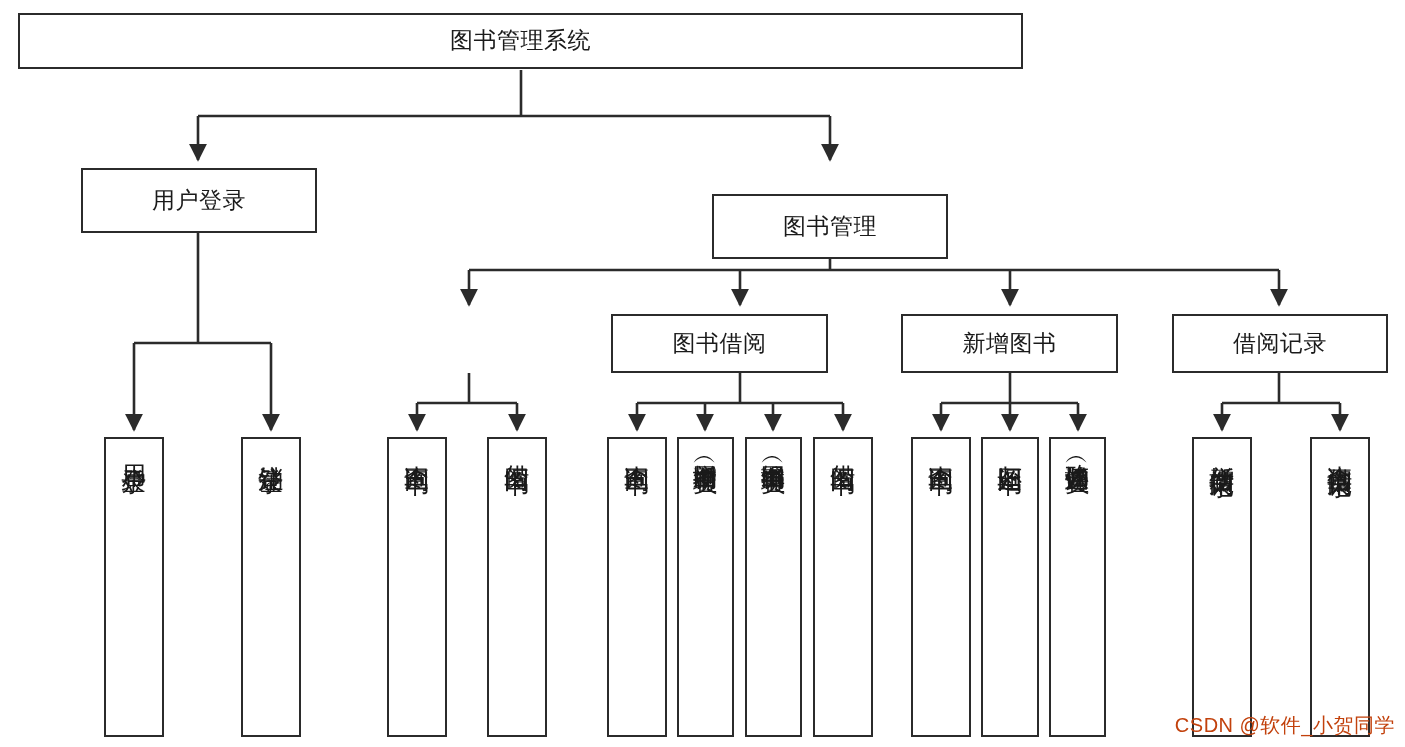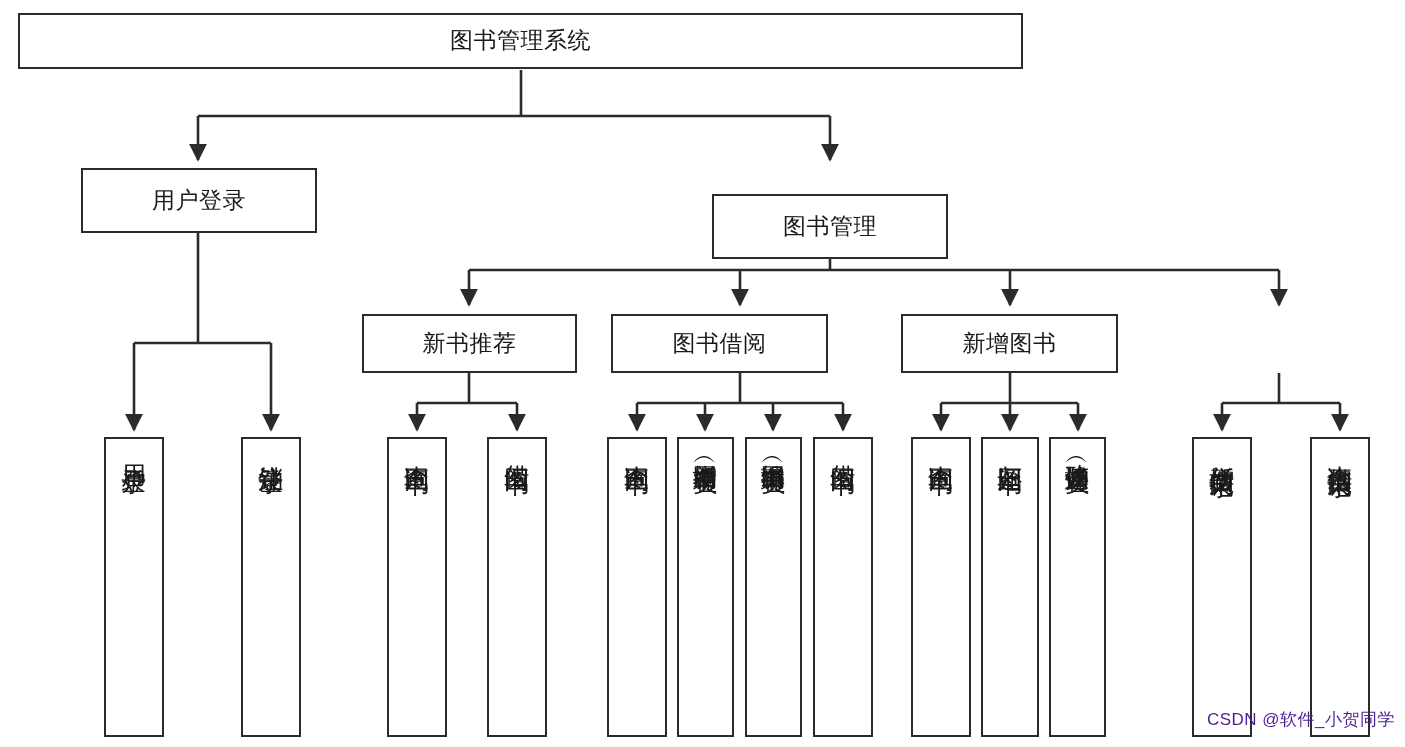--- a/index.html
+++ b/index.html
@@ -60,23 +60,23 @@
     letter-spacing: 2px;
     white-space: pre-line;
   }
   .v-node.tall .lbl {
     font-size: 24px;
     letter-spacing: 1px;
   }
   .watermark {
     position: absolute;
     right: 10px;
-    bottom: 16px;
-    font-size: 17px;
-    color: #4c1d95;
+    bottom: 8px;
+    font-size: 20px;
+    color: #c2410c;
     white-space: nowrap;
     z-index: 3;
     letter-spacing: 0.5px;
   }
 </style>
 </head>
 <body>
 
 <div id="canvas">
 
@@ -139,29 +139,29 @@
     <span class="lbl">图书管理系统</span>
   </div>
 
   <div class="node h-node" style="left:81px; top:168px; width:236px; height:65px;">
     <span class="lbl">用户登录</span>
   </div>
   <div class="node h-node" style="left:712px; top:168px; width:236px; height:65px;margin-top:26px;">
     <span class="lbl">图书管理</span>
   </div>
 
-  <div class="node h-node" style="left:362px; top:314px; width:215px; height:59px;">
-    <span class="lbl">新书推荐</span>
-  </div>
   <div class="node h-node" style="left:611px; top:314px; width:217px; height:59px;">
     <span class="lbl">图书借阅</span>
   </div>
   <div class="node h-node" style="left:901px; top:314px; width:217px; height:59px;">
     <span class="lbl">新增图书</span>
   </div>
+  <div class="node h-node" style="left:1172px; top:314px; width:216px; height:59px;">
+    <span class="lbl">借阅记录</span>
+  </div>
 
   <div class="node v-node" style="left:104px; top:437px; width:60px; height:300px;">
     <span class="lbl">用户登录</span>
   </div>
   <div class="node v-node" style="left:241px; top:437px; width:60px; height:300px;">
     <span class="lbl">注销登录</span>
   </div>
 
   <div class="node v-node" style="left:387px; top:437px; width:60px; height:300px;">
     <span class="lbl">查询图书</span>

